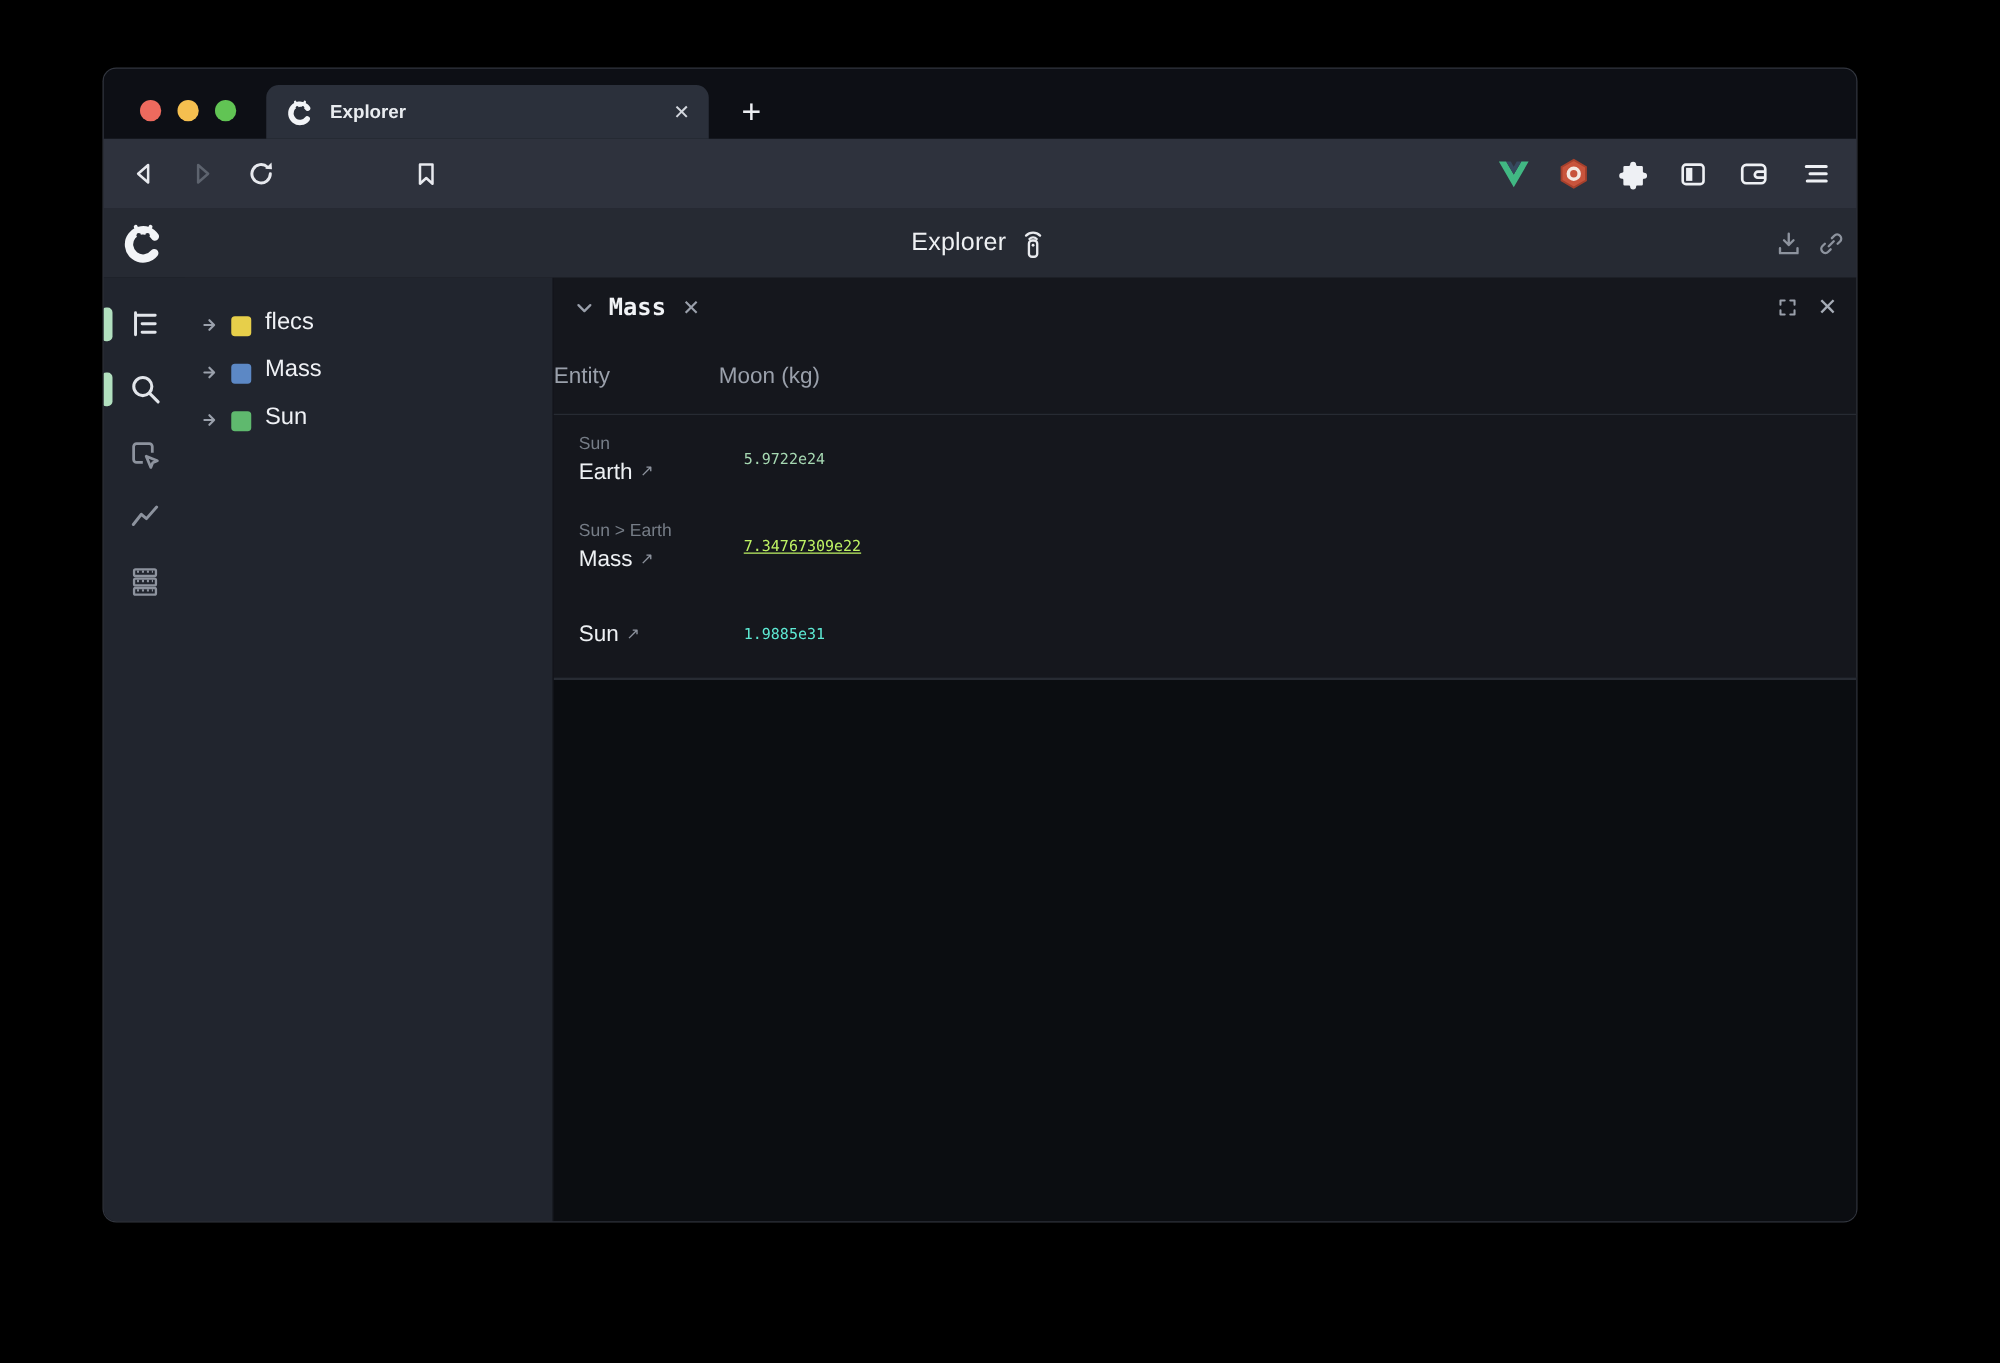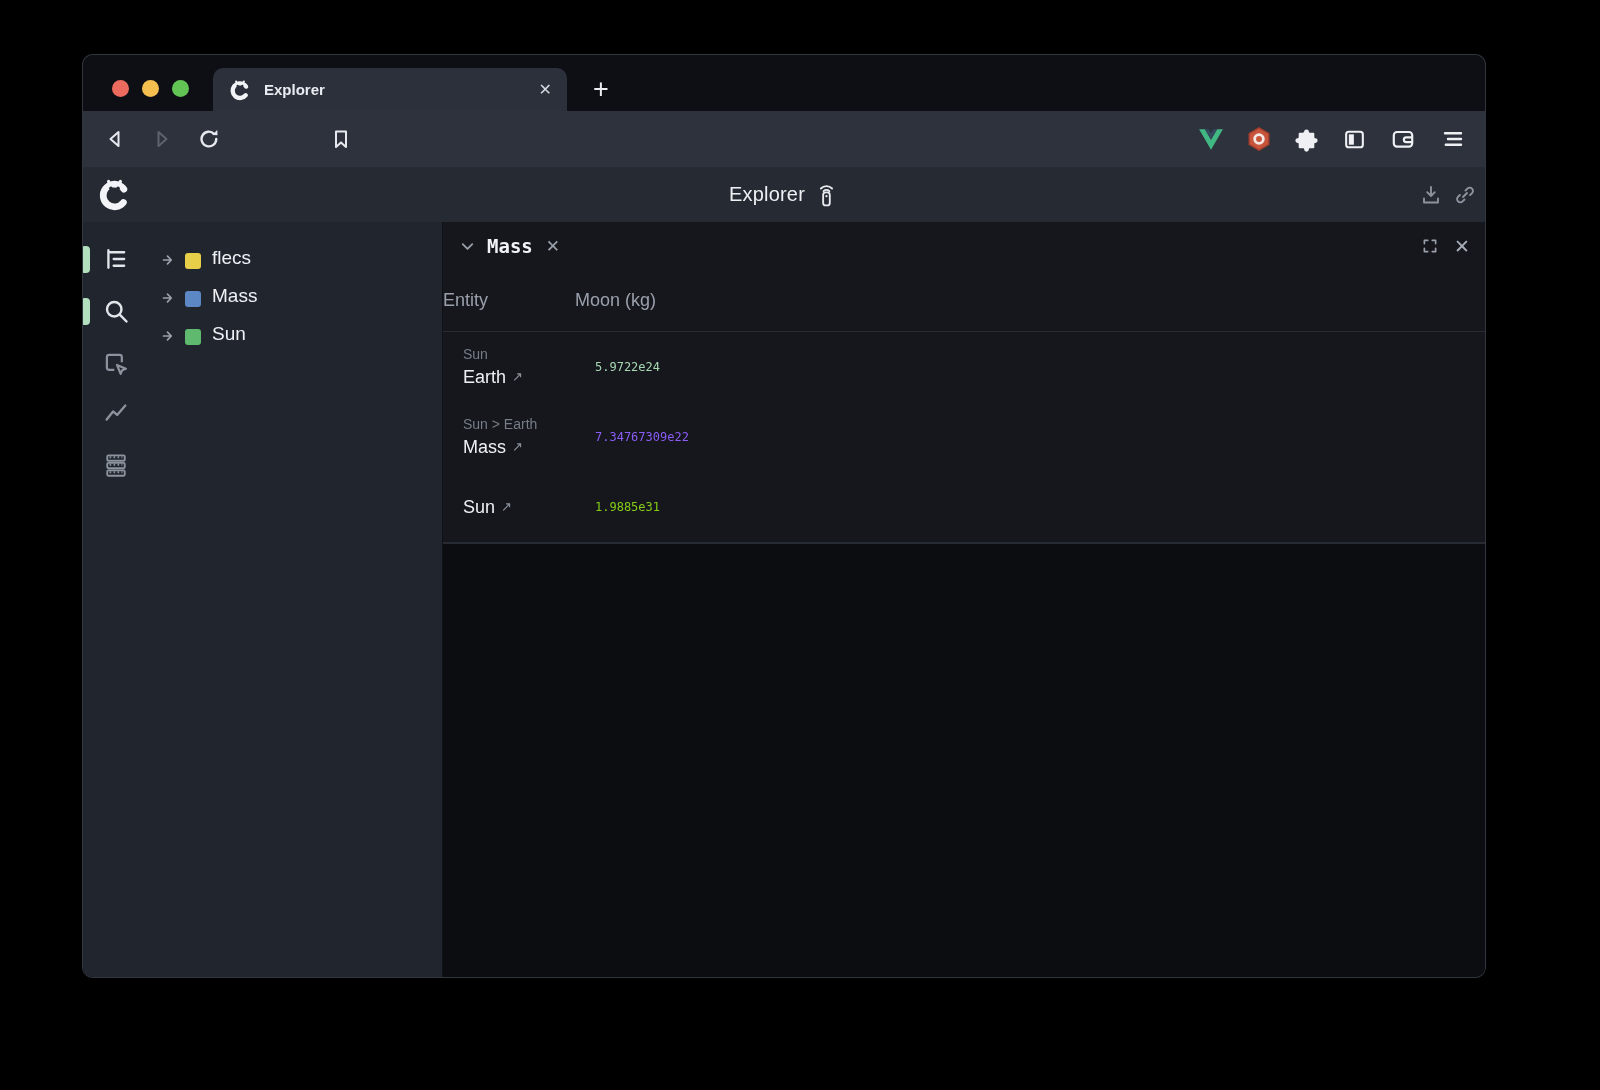--- a/index.html
+++ b/index.html
@@ -307,31 +307,31 @@
         </div>
 
         <div class="trow">
           <div class="tcell-entity">
             <div class="epath">Sun &gt; Earth</div>
             <div class="ename-line">
               <span class="ename">Mass</span>
               <span class="earrow">↗</span>
             </div>
           </div>
-          <div class="tcell-value" style="color: #8b5cf6;">7.34767309e22</div>
+          <div class="tcell-value" style="color: #bef264; text-decoration: underline;">7.34767309e22</div>
         </div>
 
         <div class="trow">
           <div class="tcell-entity">
 
             <div class="ename-line">
               <span class="ename">Sun</span>
               <span class="earrow">↗</span>
             </div>
           </div>
-          <div class="tcell-value" style="color: #84cc16;">1.9885e31</div>
+          <div class="tcell-value" style="color: #5eead4;">1.9885e31</div>
         </div>
       </div>
 
       <div class="table-end"></div>
     </div>
   </div>
 </div>
 
 </body></html>

